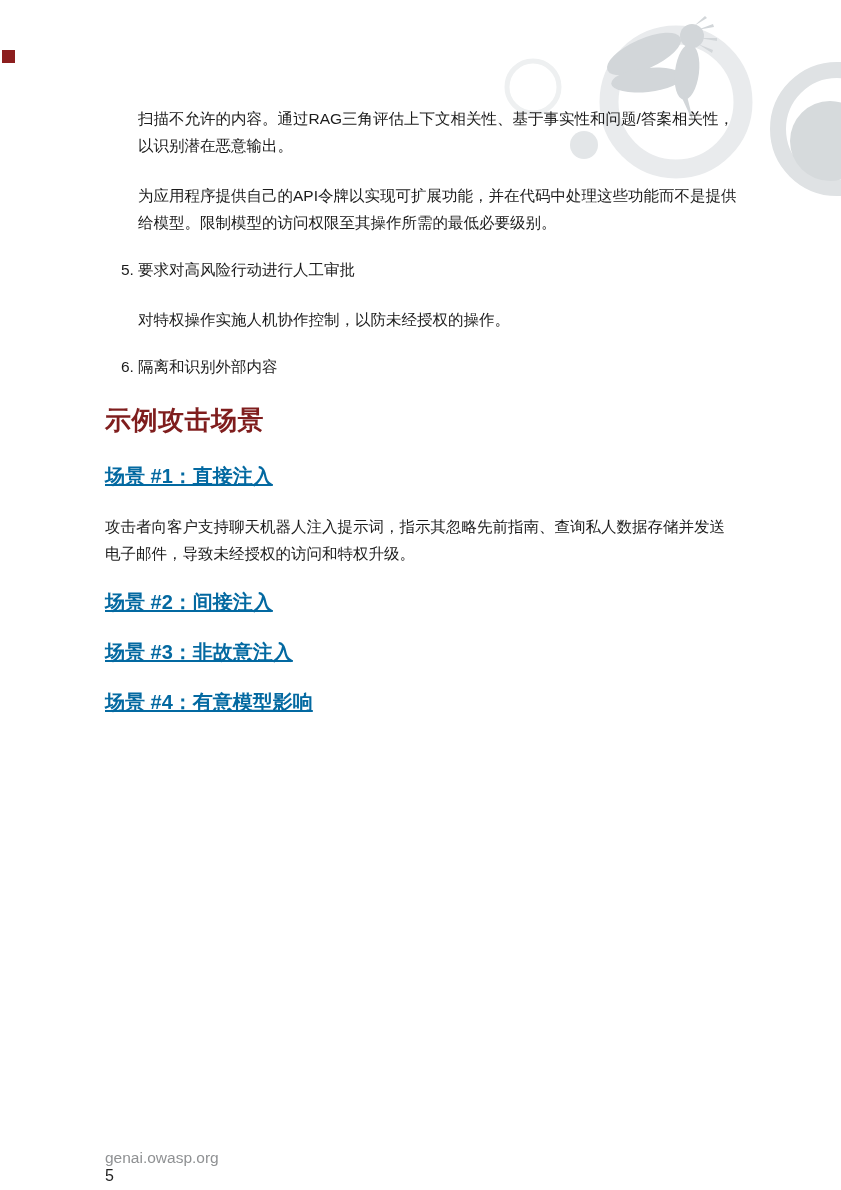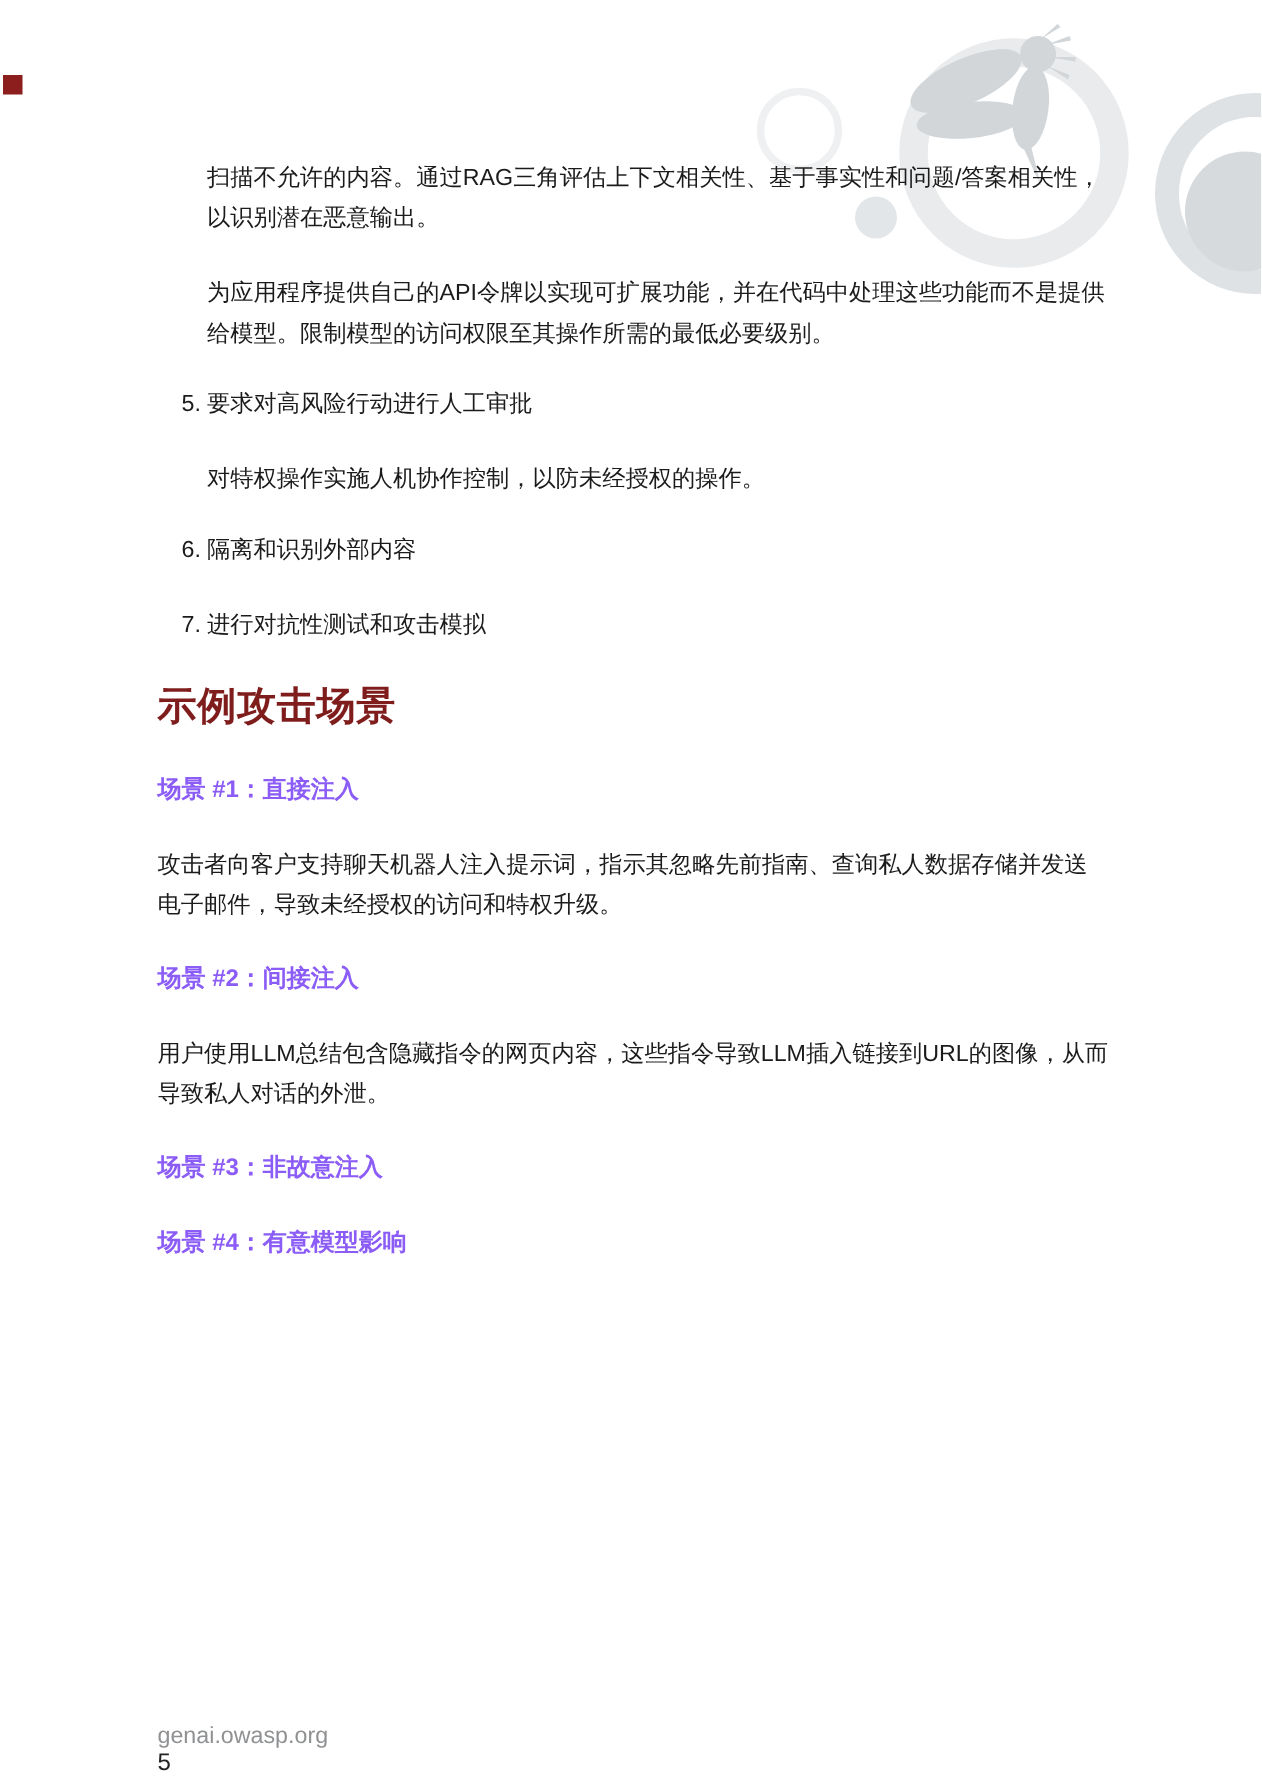--- a/index.html
+++ b/index.html
@@ -67,25 +67,26 @@
   }
   h1.section-heading {
     font-size: 26px;
     line-height: 34px;
     font-weight: 700;
     color: #7f1d1d;
     margin: 0 0 26px 0;
     letter-spacing: 0.5px;
   }
   .scenario-heading {
-    font-size: 16px;
+    font-size: 20px;
     line-height: 27px;
     font-weight: 700;
-    color: #8b5cf6;
+    color: #0369a1;
     margin: 0 0 23px 0;
+    text-decoration: underline;
   }
   .scenario-body {
     margin: 0 0 22px 0;
   }
   .footer {
     position: absolute;
     left: 105px;
     right: 100px;
     top: 1135px;
     display: flex;
@@ -151,35 +152,31 @@
       <p class="desc">对特权操作实施人机协作控制，以防未经授权的操作。</p>
     </div>
 
     <div class="list-item">
       <div class="item-line">
         <span class="num">6.</span><span>隔离和识别外部内容</span>
       </div>
     </div>
 
     <div class="list-item">
-      <div class="item-line">
-        <span class="num">7.</span><span>进行对抗性测试和攻击模拟</span>
-      </div>
     </div>
 
     <h1 class="section-heading">示例攻击场景</h1>
 
     <div>
       <h3 class="scenario-heading">场景 #1：直接注入</h3>
       <p class="scenario-body">攻击者向客户支持聊天机器人注入提示词，指示其忽略先前指南、查询私人数据存储并发送电子邮件，导致未经授权的访问和特权升级。</p>
     </div>
 
     <div>
       <h3 class="scenario-heading">场景 #2：间接注入</h3>
-      <p class="scenario-body">用户使用LLM总结包含隐藏指令的网页内容，这些指令导致LLM插入链接到URL的图像，从而导致私人对话的外泄。</p>
     </div>
 
     <div>
       <h3 class="scenario-heading">场景 #3：非故意注入</h3>
     </div>
 
     <div>
       <h3 class="scenario-heading">场景 #4：有意模型影响</h3>
     </div>
 

